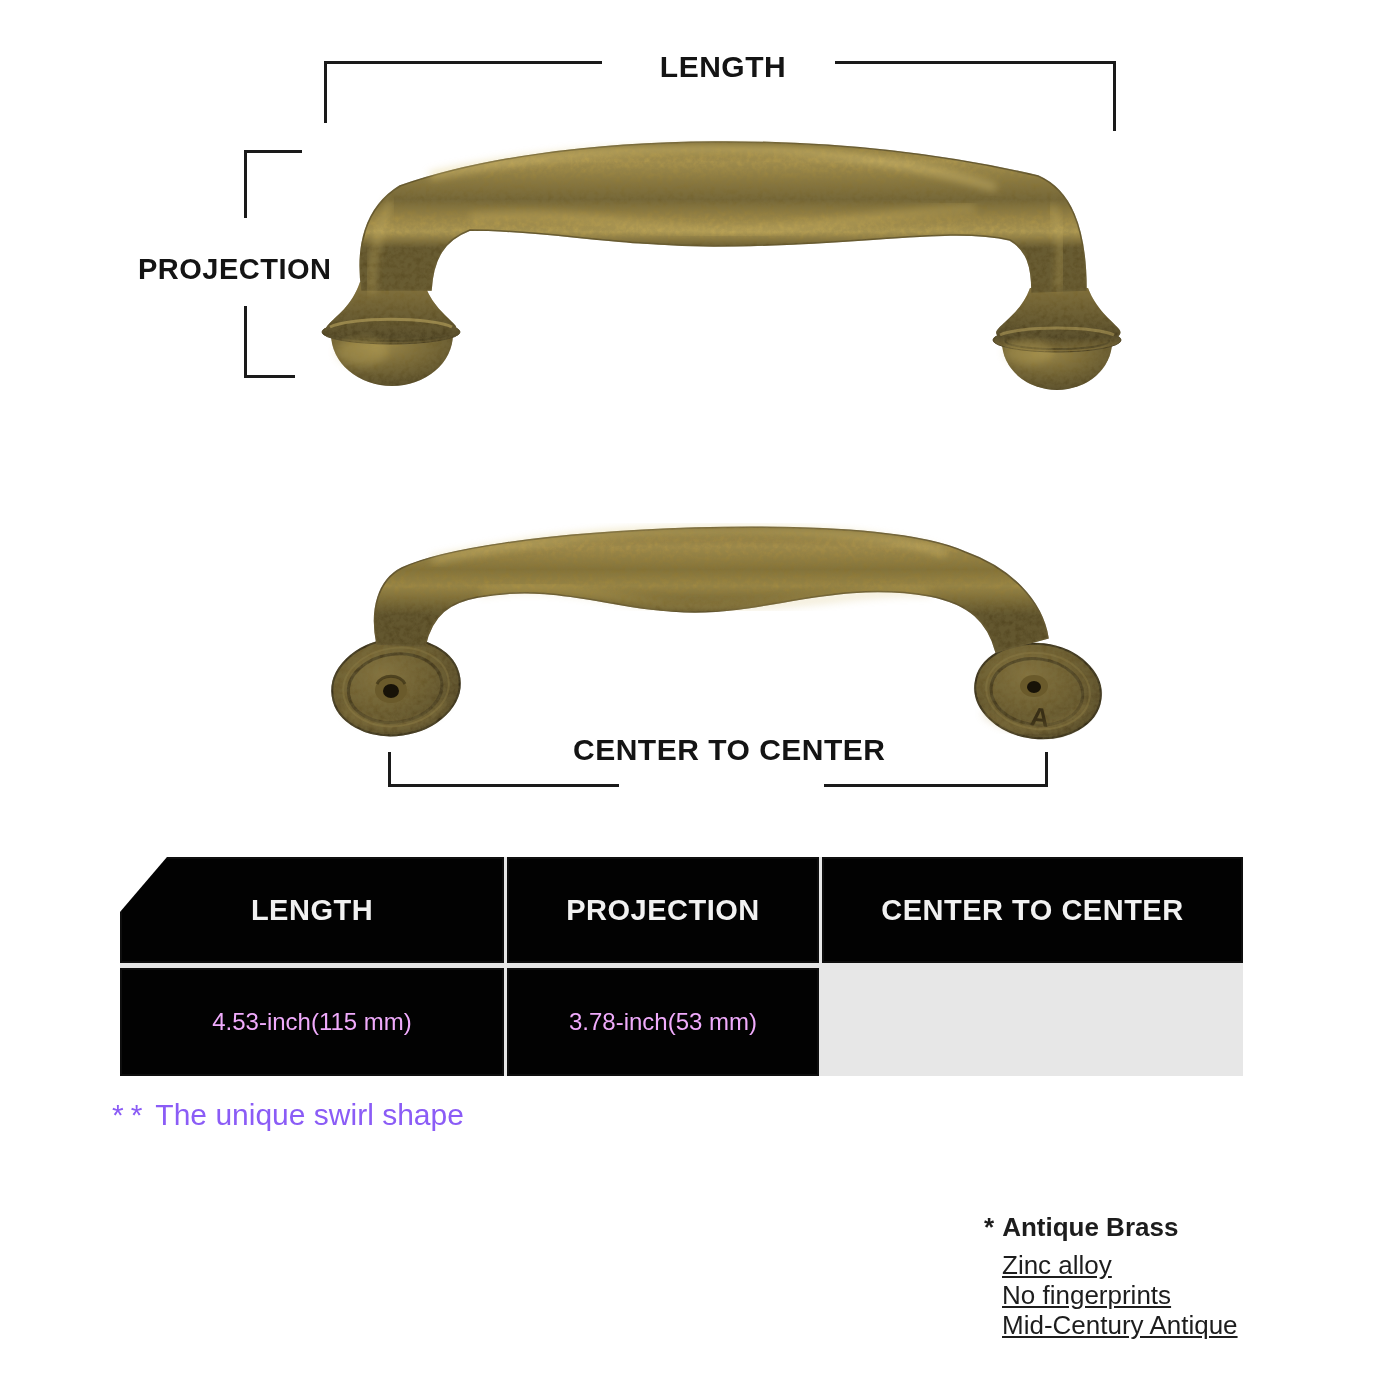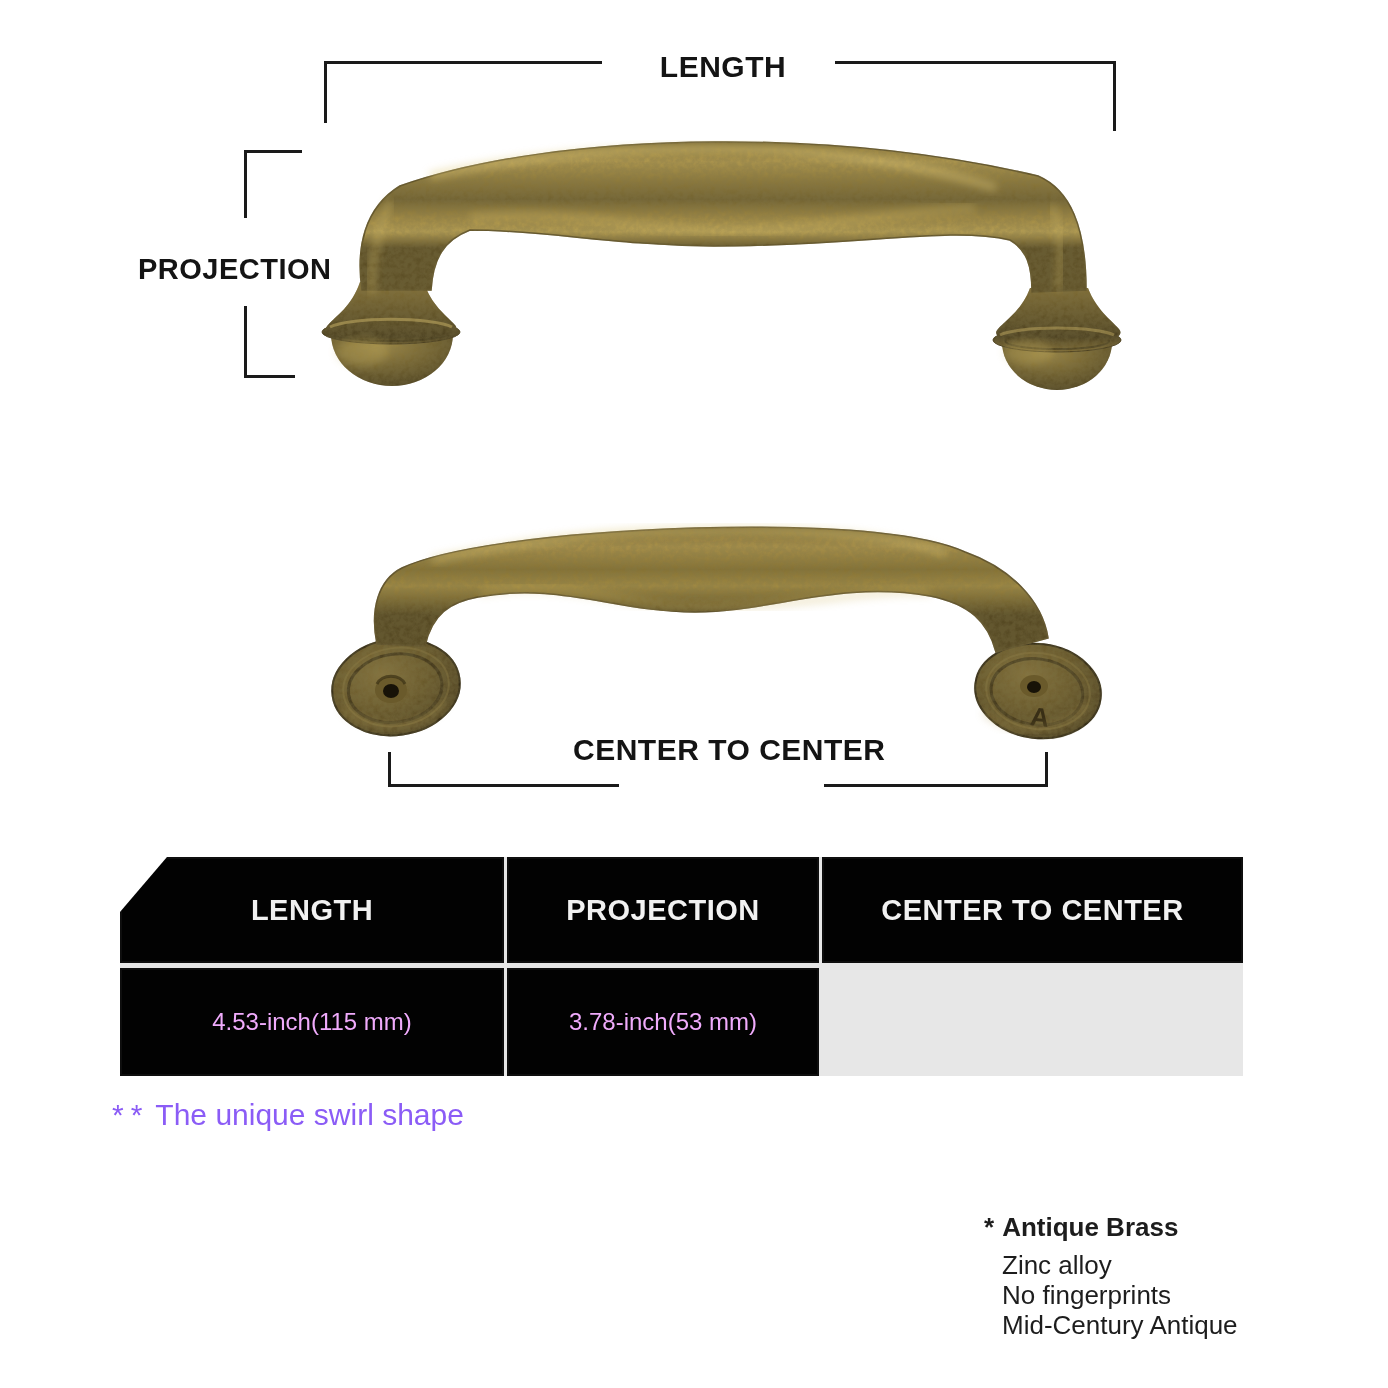--- a/index.html
+++ b/index.html
@@ -26,21 +26,21 @@
     background:#020202;display:flex;align-items:center;justify-content:center;
     box-shadow:inset 0 0 0 2px rgba(255,255,255,0.05);
   }
   .cell.hdr{color:#f1f1f1;font-weight:bold;font-size:29px;letter-spacing:0.5px;}
   .cell.val{color:#f0abfc;font-size:24px;}
   
   .swirl-note{position:absolute;left:112px;top:1082px;font-size:30px;color:#8b5cf6;white-space:nowrap;margin-top:16px;}
   .swirl-note .ast{letter-spacing:7px;margin-right:6px;}
   .material-note{position:absolute;left:984px;top:1212px;font-size:26px;color:#1d1d1d;white-space:nowrap;font-weight:bold;}
   .material-note .ast{margin-right:8px;}
-  .feature-list{position:absolute;left:1002px;top:1250px;font-size:26px;color:#1d1d1d;line-height:30px;white-space:nowrap;}
+  .feature-list{position:absolute;left:1002px;top:1250px;font-size:26px;color:#1d1d1d;line-height:30px;white-space:nowrap;text-decoration:underline;}
 </style>
 </head>
 <body>
 
 <div class="canvas">
 
   <div class="dim-label" style="left:603px;top:50px;width:240px;">LENGTH</div>
   <div class="line" style="left:324px;top:61px;width:278px;height:3px;"></div>
   <div class="line" style="left:324px;top:61px;width:3px;height:62px;"></div>
   <div class="line" style="left:835px;top:61px;width:281px;height:3px;"></div>

